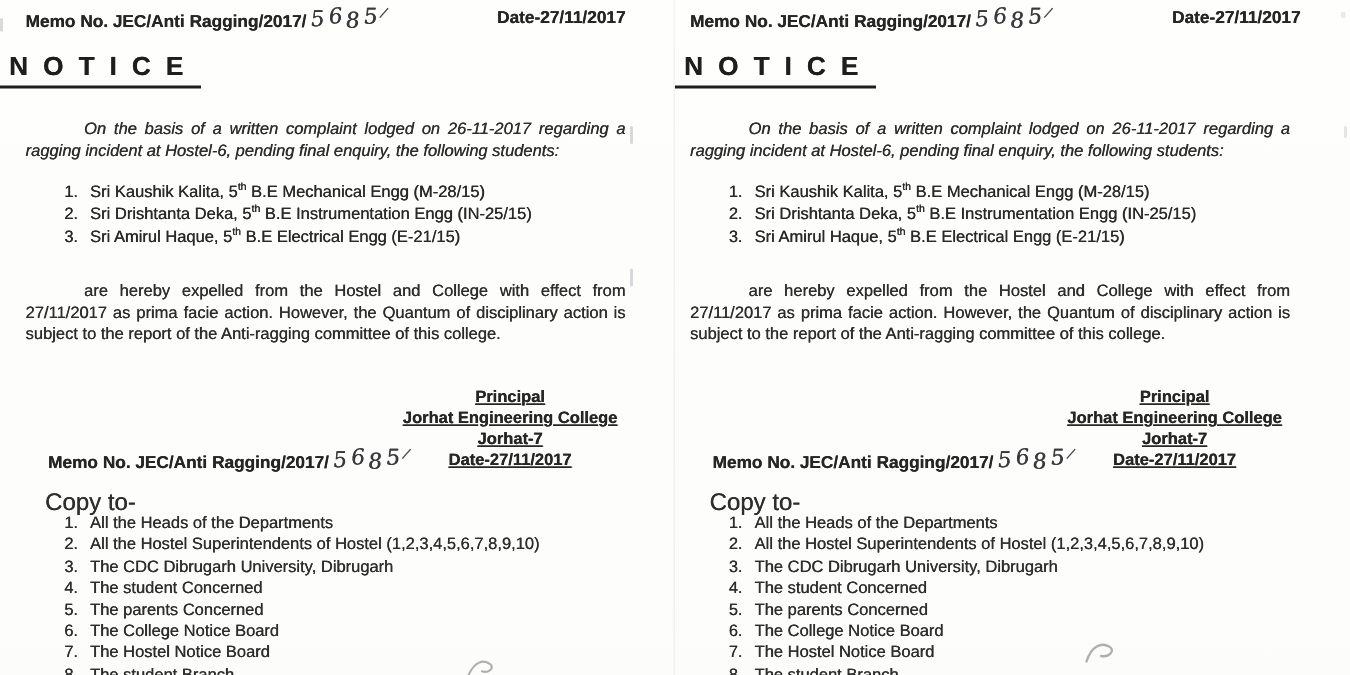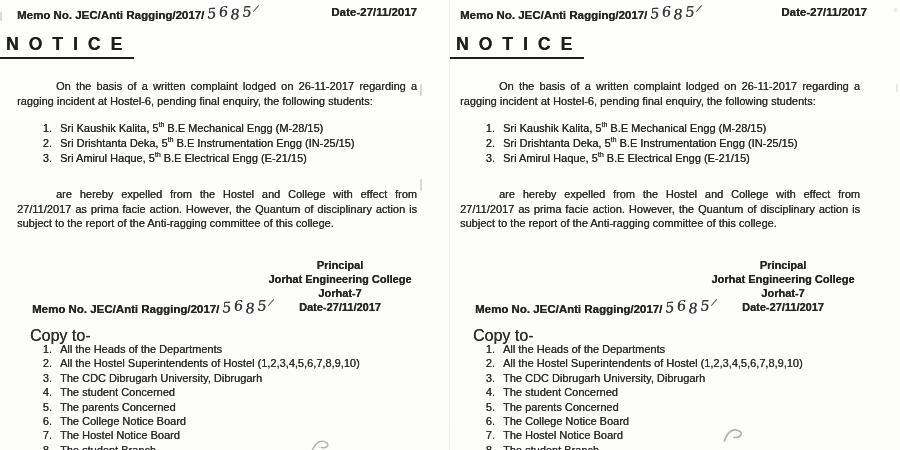--- a/index.html
+++ b/index.html
@@ -48,35 +48,36 @@
     display:inline-block;font-size:17.5px;font-weight:700;color:#1e1e1e;
     letter-spacing:10px;padding:0 2px 2px 6px;
     border-bottom:2.5px solid #1e1e1e;
   }
   
   .para{
     position:absolute;left:var(--ml);width:400px;margin:0;
     font-size:11px;line-height:14.5px;text-align:justify;text-indent:39px;
     color:#2e2e2e;
   }
-  .para1{top:79px;}
+  .para1{top:79px;font-style:italic;}
   .para2{top:187px;}
   
   .students{
     position:absolute;top:121px;left:calc(var(--ml) + 10px);margin:0;
     padding-left:28px;font-size:11px;line-height:14.8px;color:#2a2a2a;
     list-style:decimal outside;
   }
   .students li{padding-left:5px;white-space:nowrap;}
   .students sup{font-size:7px;vertical-align:super;line-height:0;}
   
   .sig{
     position:absolute;top:258px;left:calc(var(--ml) + 238px);width:170px;
     text-align:center;font-size:11px;font-weight:700;line-height:14px;
     color:#262626;
+    text-decoration:underline;
   }
   
   .memo2{
     position:absolute;top:300px;left:calc(var(--ml) + 15px);
     font-size:11.5px;font-weight:700;color:#262626;white-space:nowrap;
   }
   
   .copy-label{
     position:absolute;top:327px;left:calc(var(--ml) + 13px);
     font-size:16px;color:#2e2e2e;

